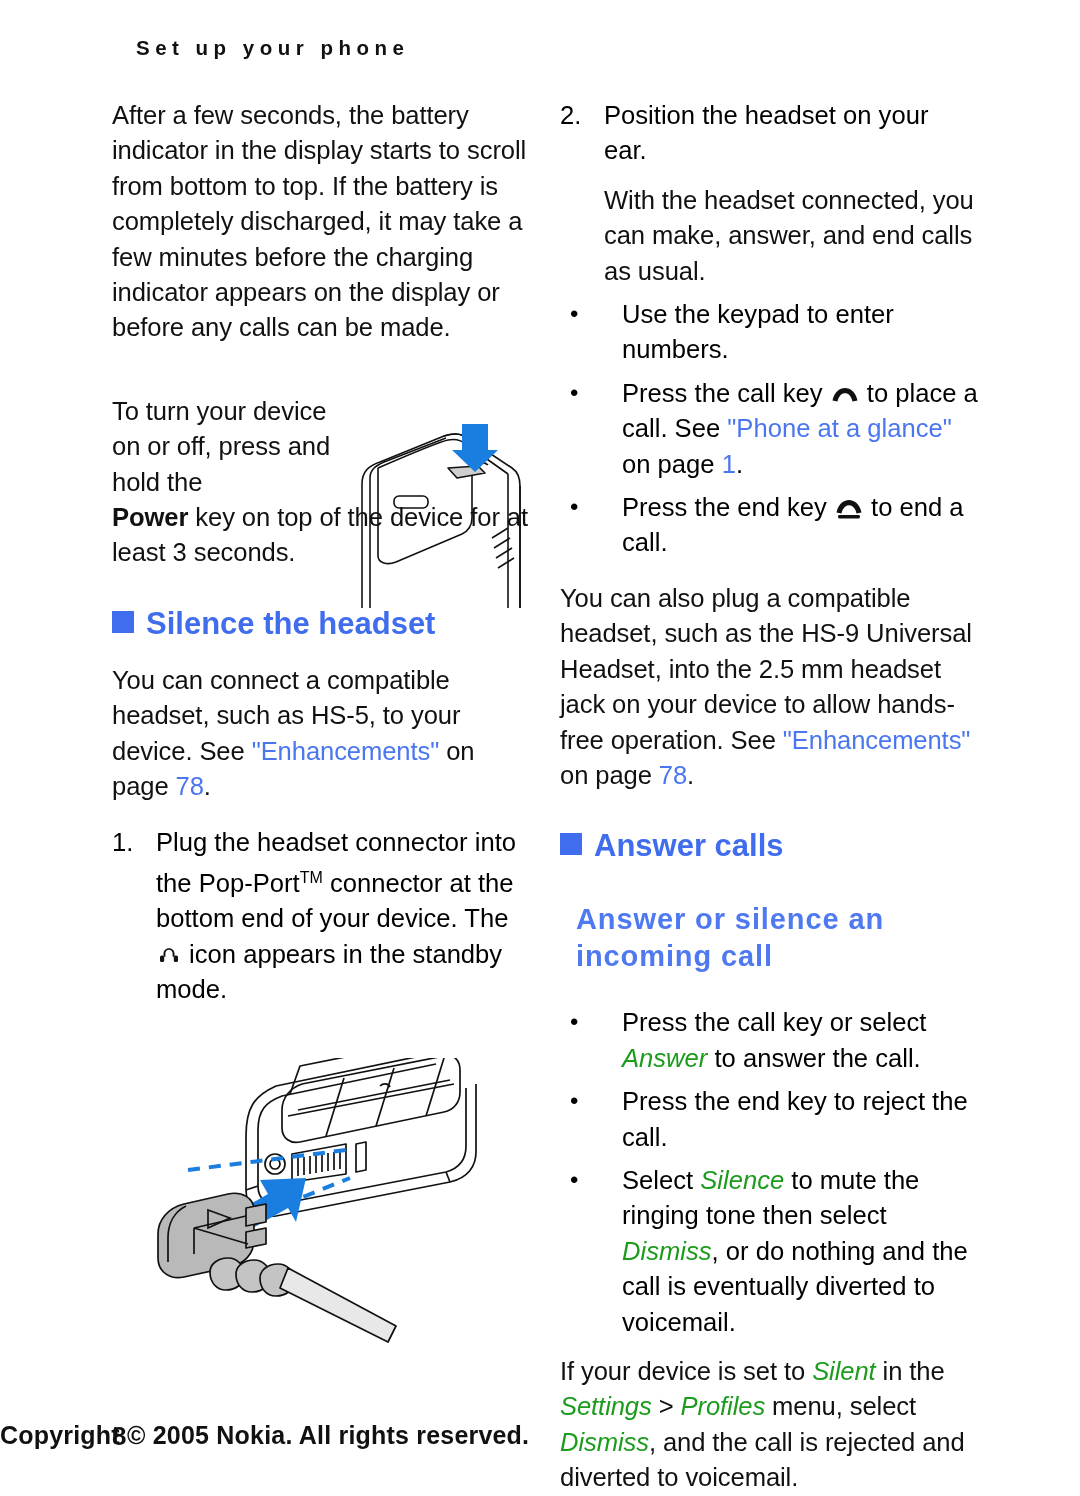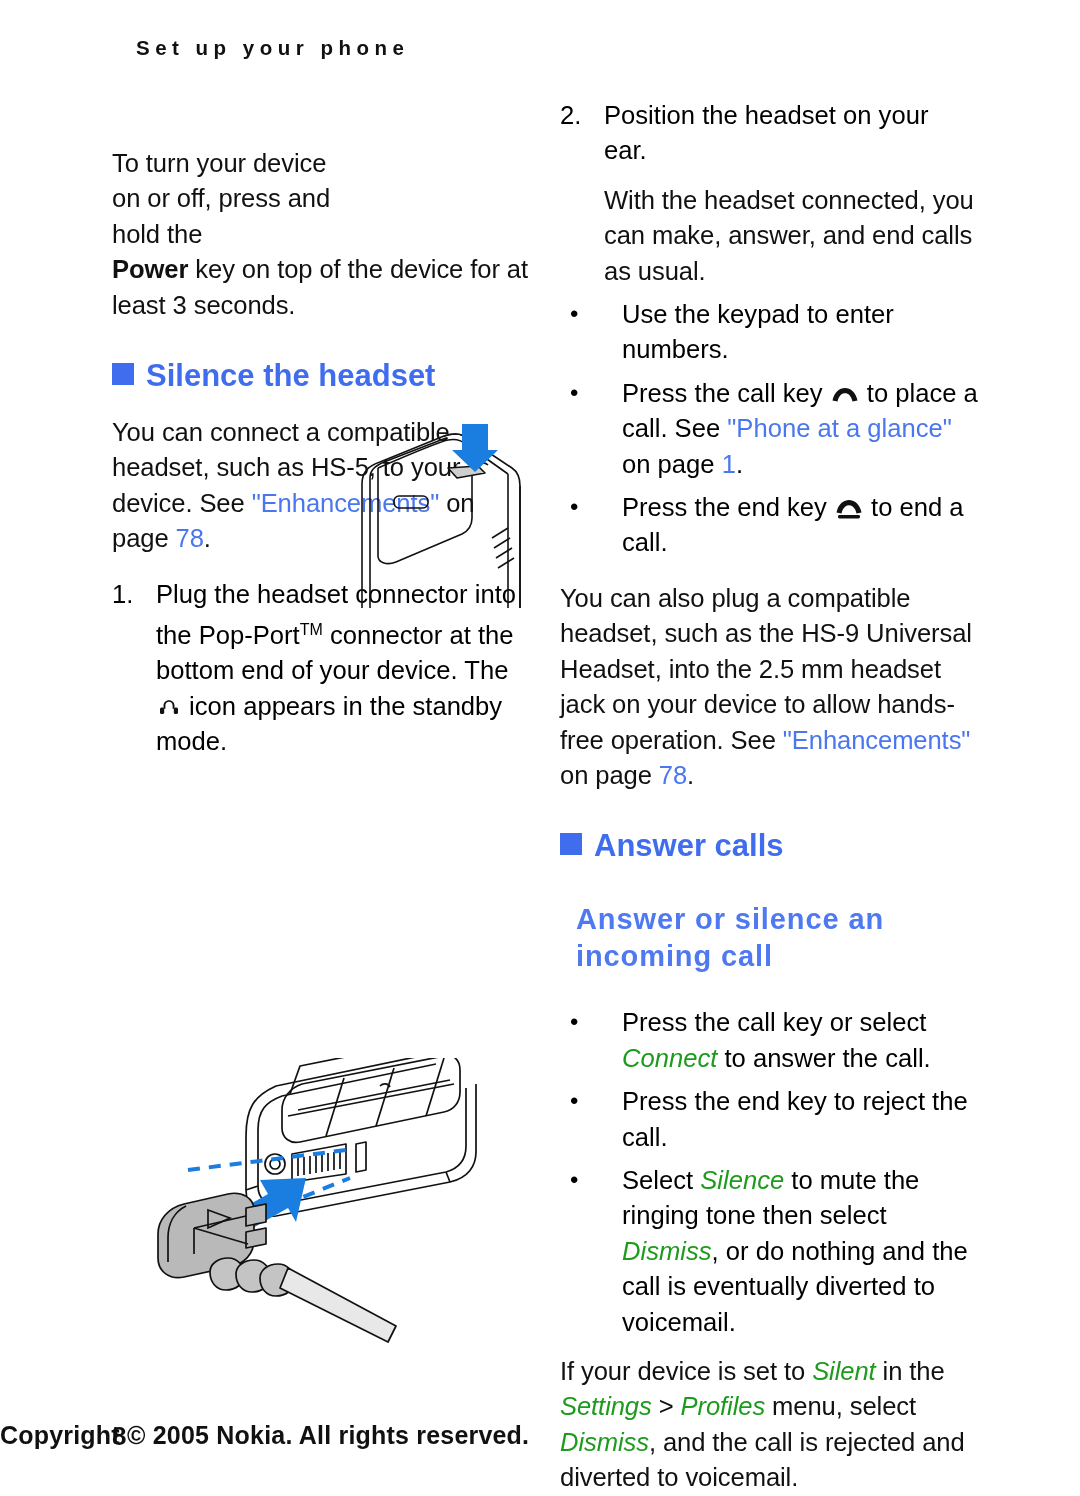--- a/index.html
+++ b/index.html
@@ -181,20 +181,21 @@
 </style>
 </head>
 <body>
 
 <div class="page">
 
   <div class="run-head">Set up your phone</div>
 
   <div class="col col-left">
 
+    <p>After a few seconds, the battery indicator in the display starts to scroll from bottom to top. If the battery is completely discharged, it may take a few minutes before the charging indicator appears on the display or before any calls can be made.</p>
 
     <div class="sp-34"></div>
 
 
     <div class="sp-14"></div>
 
     <div class="blk" style="width:236px;">
       <span>To turn your device on or off, press and hold the </span>
     </div>
     <div class="blk">
@@ -369,21 +370,21 @@
       <span class="sq"></span><span>Answer calls</span>
     </div>
 
     <div class="sp-20"></div>
 
     <div class="h2">Answer or silence an incoming call</div>
 
     <div class="sp-14"></div>
 
     <div class="li bul">
-      <span class="mk">•</span><span>Press the call key or select </span><span class="ui">Connect</span><span> to answer the call.</span>
+      <span class="mk">•</span><span>Press the call key or select </span><span class="ui">Answer</span><span> to answer the call.</span>
     </div>
 
     <div class="sp-8"></div>
 
     <div class="li bul">
       <span class="mk">•</span><span>Press the end key to reject the call.</span>
     </div>
 
     <div class="sp-8"></div>
 

